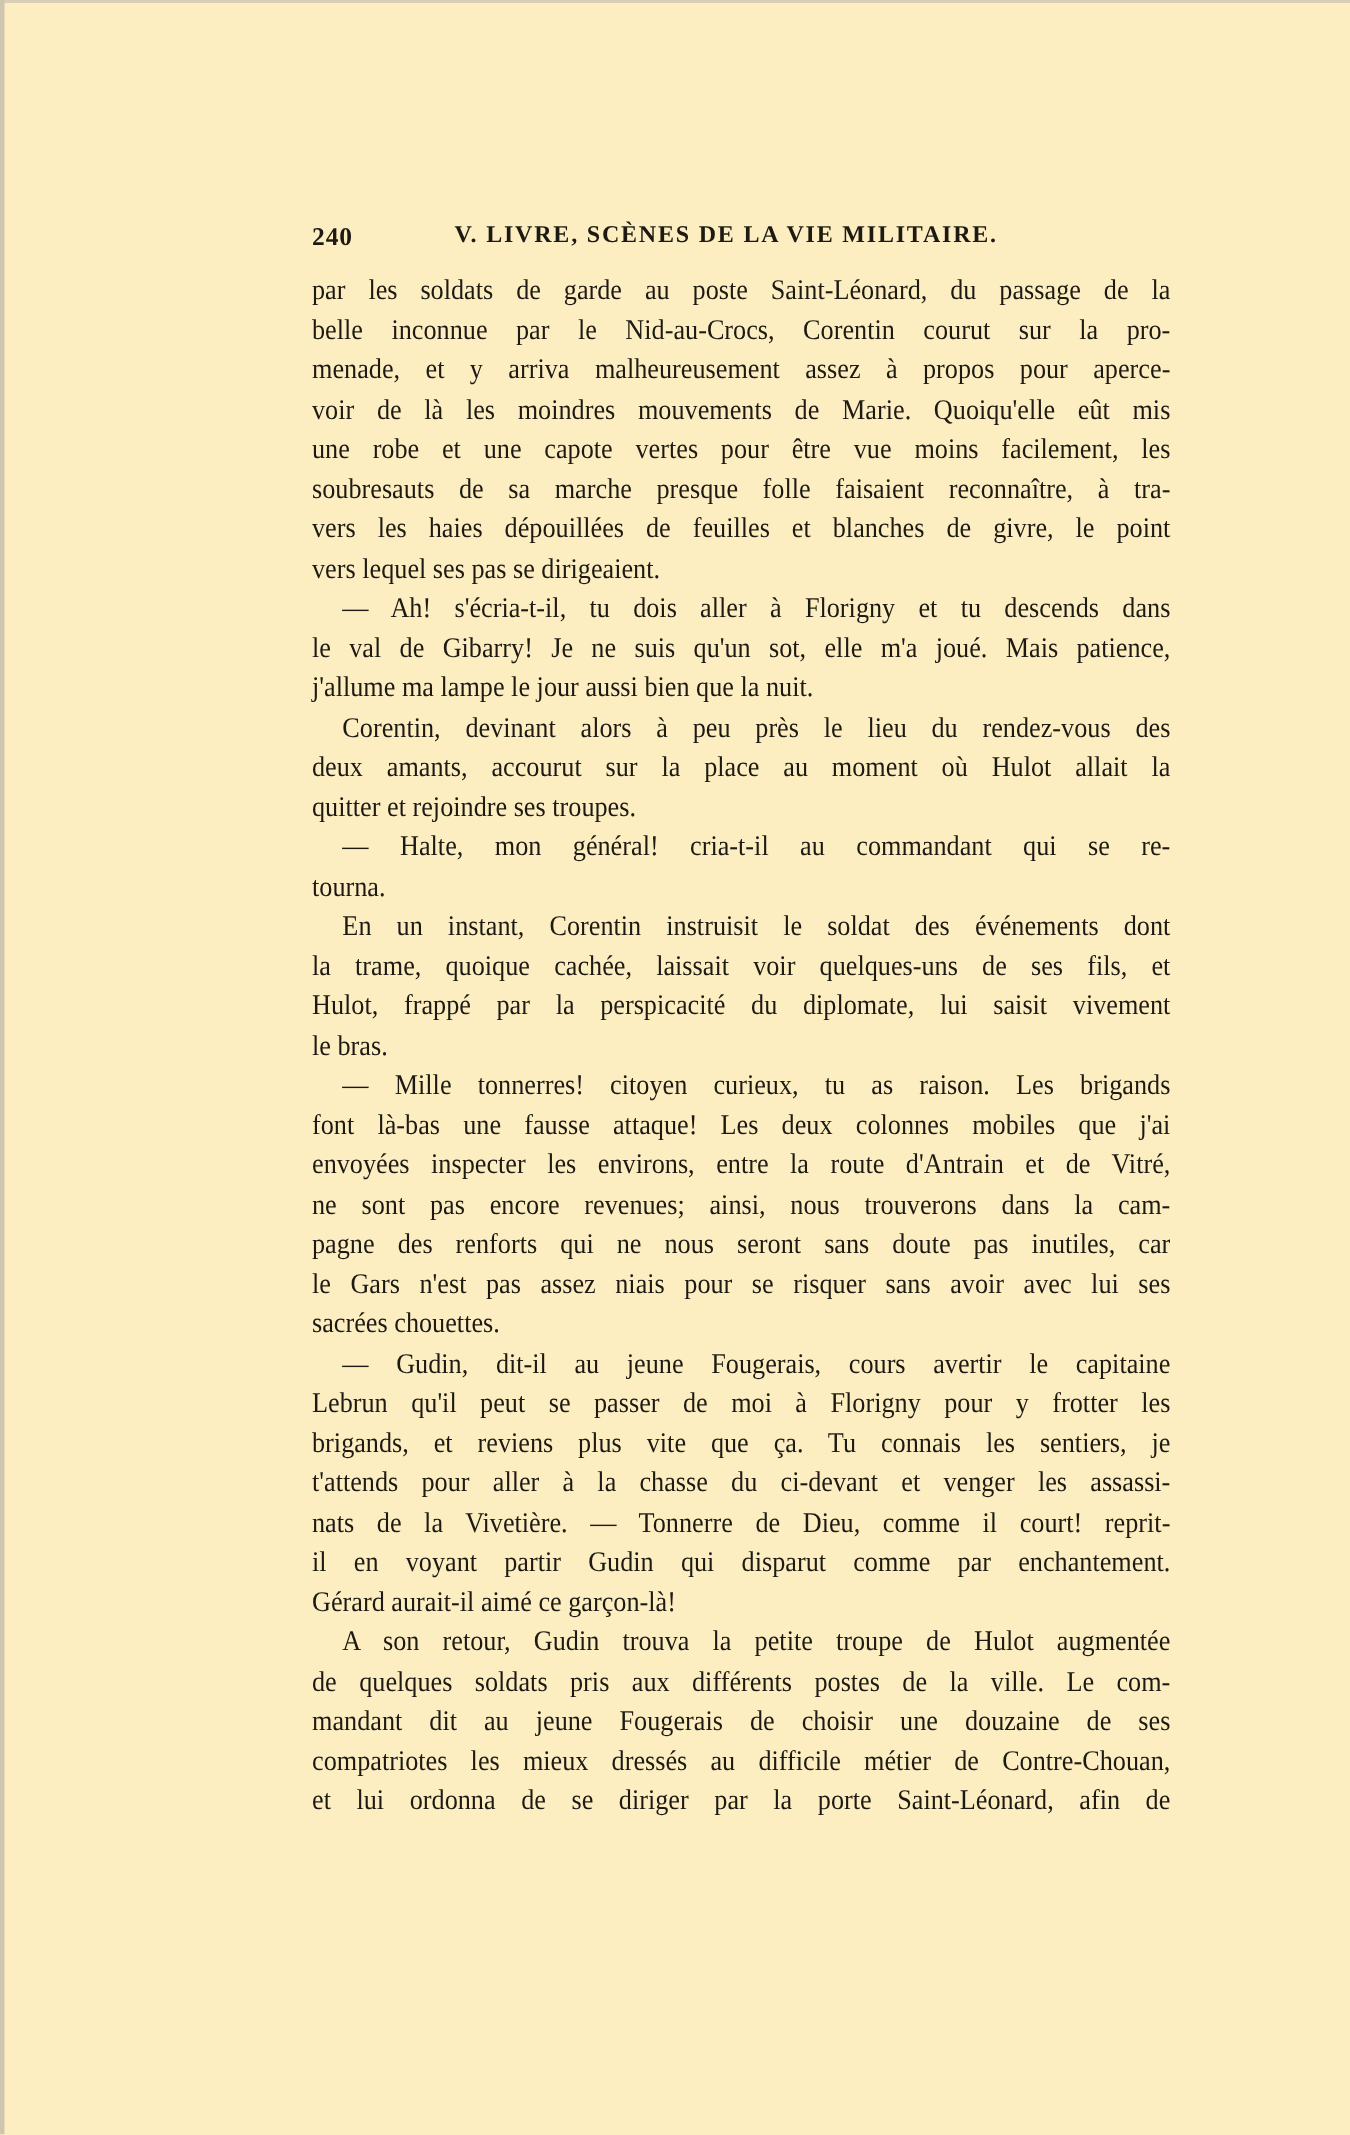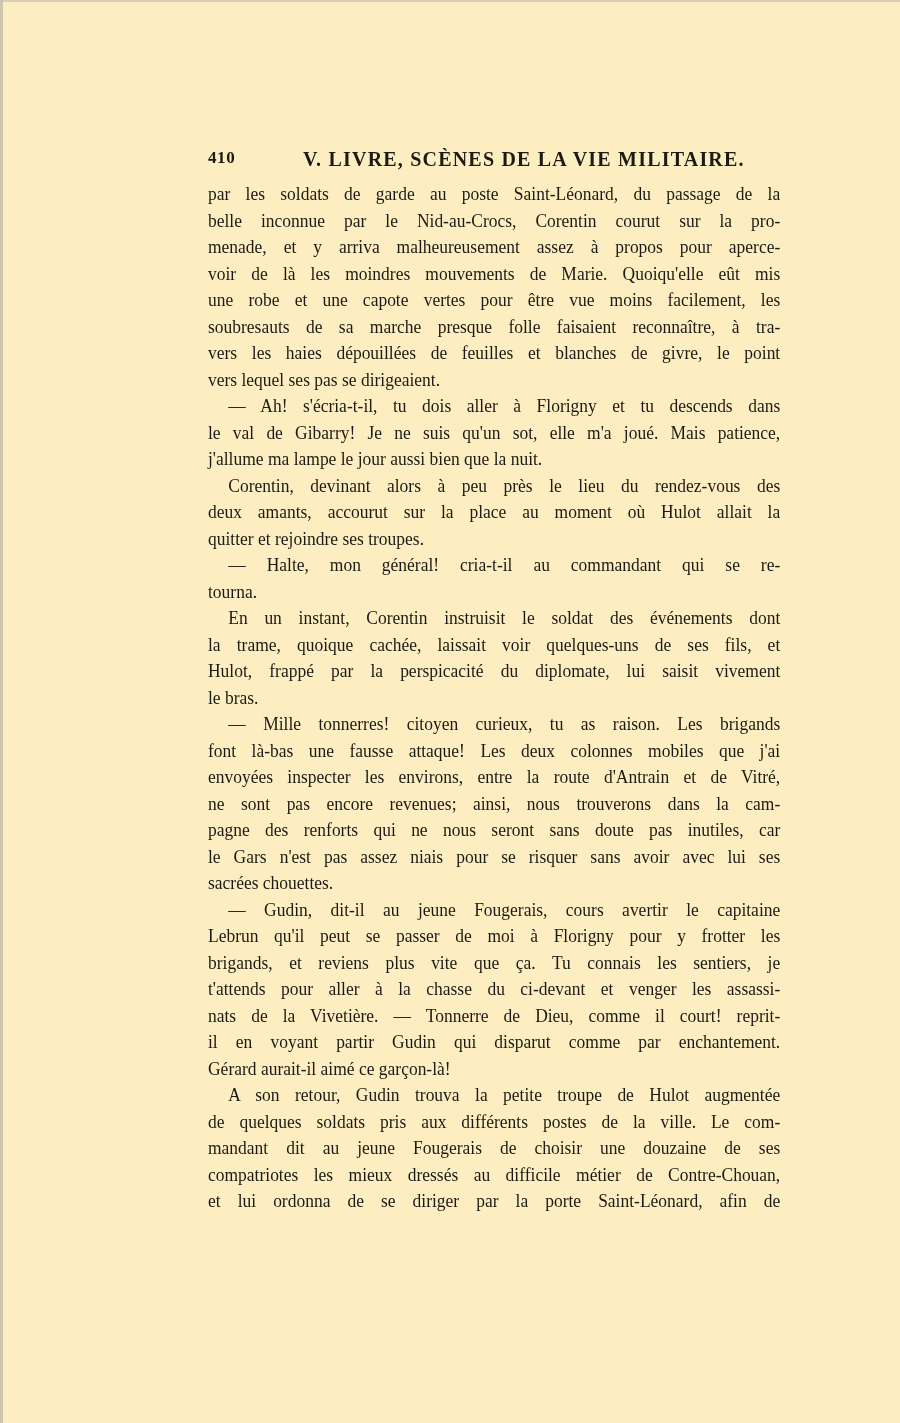--- a/index.html
+++ b/index.html
@@ -10,38 +10,38 @@
     font-family:"Liberation Serif", "DejaVu Serif", serif;
     color:#1d1a14;
   }
   .page-edge-left { position:absolute; left:0; top:0; width:3px; height:1423px; background:#cfc6b2; }
   .page-edge-top { position:absolute; left:0; top:0; width:900px; height:2px; background:#d9cfb8; }
   .header {
     position:absolute; left:208px; top:146px; width:572px; height:26px;
     font-size:17px; font-weight:bold; letter-spacing:0.6px;
   }
   .header .pg { position:absolute; left:0; top:2px; }
-  .header .running { position:absolute; left:95px; top:2px; font-size:20px; letter-spacing:1.2px; }
+  .header .running { position:absolute; left:95px; top:2px; font-size:16px; letter-spacing:1.2px; }
   .body-text {
     position:absolute; left:208px; top:181px; width:572px;
     font-size:19px; line-height:26.5px;
     transform: scaleX(0.92); transform-origin: left top;
   }
   .line { display:block; height:26.5px; white-space:nowrap; text-align:justify; text-align-last:justify; width:622px; }
   .line.last { text-align-last:left; }
   .line.indent { padding-left:22px; width:600px; }
 </style>
 </head>
 <body>
 
 <div class="page-edge-top"></div>
 <div class="page-edge-left"></div>
 
 <div class="header">
-  <span class="pg">410</span>
+  <span class="pg">240</span>
   <span class="running">V. LIVRE, SCÈNES DE LA VIE MILITAIRE.</span>
 </div>
 
 <div class="body-text" id="body-text">
     <span class="line">par les soldats de garde au poste Saint-Léonard, du passage de la</span>
     <span class="line">belle inconnue par le Nid-au-Crocs, Corentin courut sur la pro-</span>
     <span class="line">menade, et y arriva malheureusement assez à propos pour aperce-</span>
     <span class="line">voir de là les moindres mouvements de Marie. Quoiqu'elle eût mis</span>
     <span class="line">une robe et une capote vertes pour être vue moins facilement, les</span>
     <span class="line">soubresauts de sa marche presque folle faisaient reconnaître, à tra-</span>

